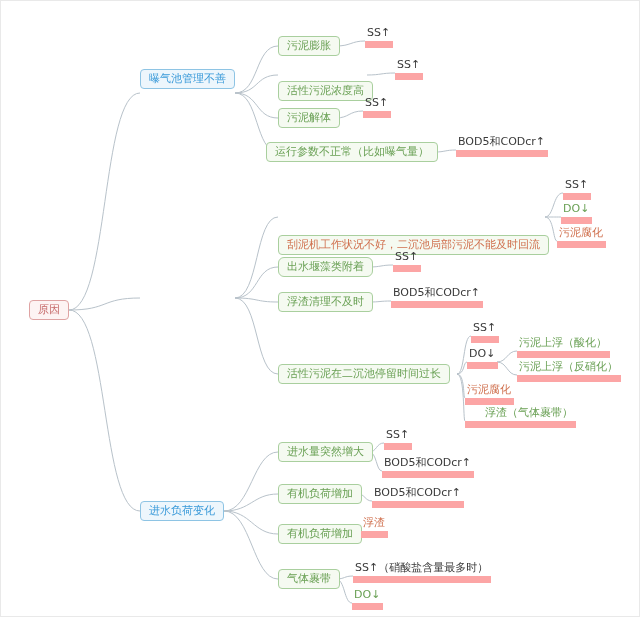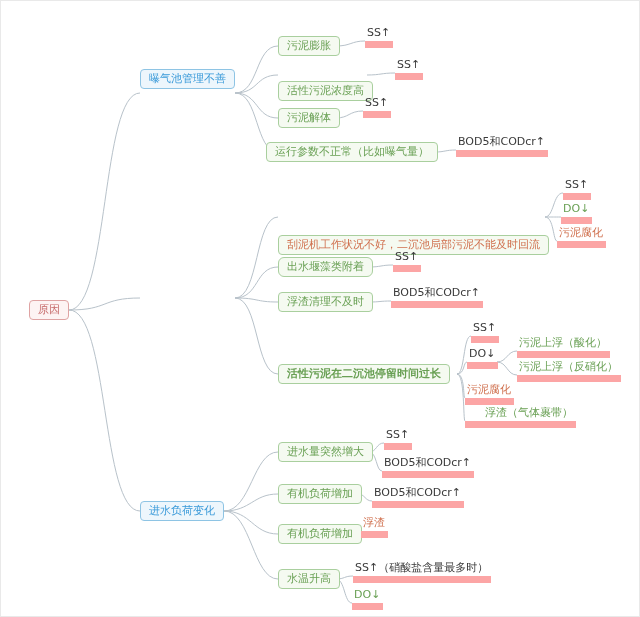--- a/index.html
+++ b/index.html
@@ -68,26 +68,26 @@
   <div class="node branch" style="left:139px;top:500px;">进水负荷变化</div>
 
   <div class="node leaf" style="left:277px;top:35px;">污泥膨胀</div>
   <div class="node leaf" style="left:277px;top:80px;">活性污泥浓度高</div>
   <div class="node leaf" style="left:277px;top:107px;">污泥解体</div>
   <div class="node leaf" style="left:265px;top:141px;">运行参数不正常（比如曝气量）</div>
 
   <div class="node leaf warn" style="left:277px;top:206px;margin-top:28px;">刮泥机工作状况不好，二沉池局部污泥不能及时回流</div>
   <div class="node leaf" style="left:277px;top:256px;border-radius:6px;">出水堰藻类附着</div>
   <div class="node leaf" style="left:277px;top:291px;">浮渣清理不及时</div>
-  <div class="node leaf" style="left:277px;top:363px;font-weight:bold;">活性污泥在二沉池停留时间过长</div>
+  <div class="node leaf" style="left:277px;top:363px;">活性污泥在二沉池停留时间过长</div>
 
   <div class="node leaf" style="left:277px;top:441px;">进水量突然增大</div>
   <div class="node leaf" style="left:277px;top:483px;">有机负荷增加</div>
   <div class="node leaf" style="left:277px;top:523px;">有机负荷增加</div>
-  <div class="node leaf" style="left:277px;top:568px;">水温升高</div>
+  <div class="node leaf" style="left:277px;top:568px;">气体裹带</div>
 
   <div class="term plain" style="left:364px;top:24px;">SS↑</div>
   <div class="term plain" style="left:394px;top:56px;">SS↑</div>
   <div class="term plain" style="left:362px;top:94px;">SS↑</div>
   <div class="term plain" style="left:455px;top:133px;">BOD5和CODcr↑</div>
 
   <div class="term plain" style="left:562px;top:176px;">SS↑</div>
   <div class="term green" style="left:560px;top:200px;">DO↓</div>
   <div class="term warn" style="left:556px;top:224px;">污泥腐化</div>
 

